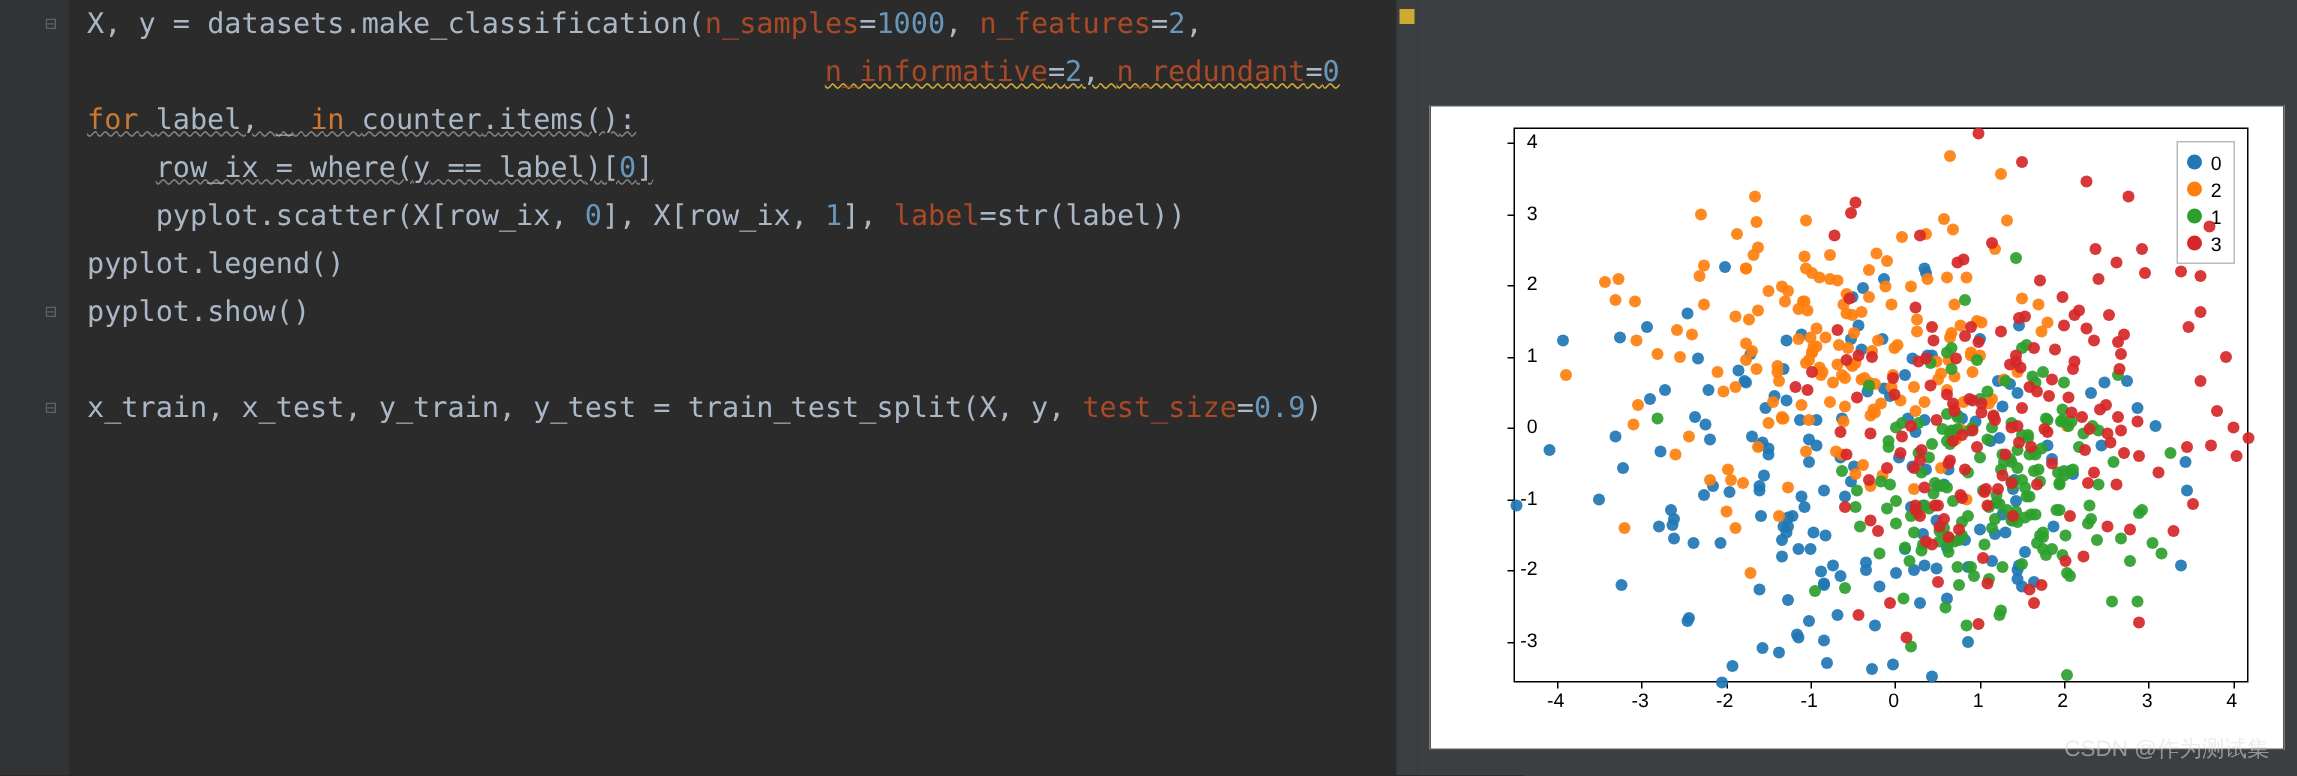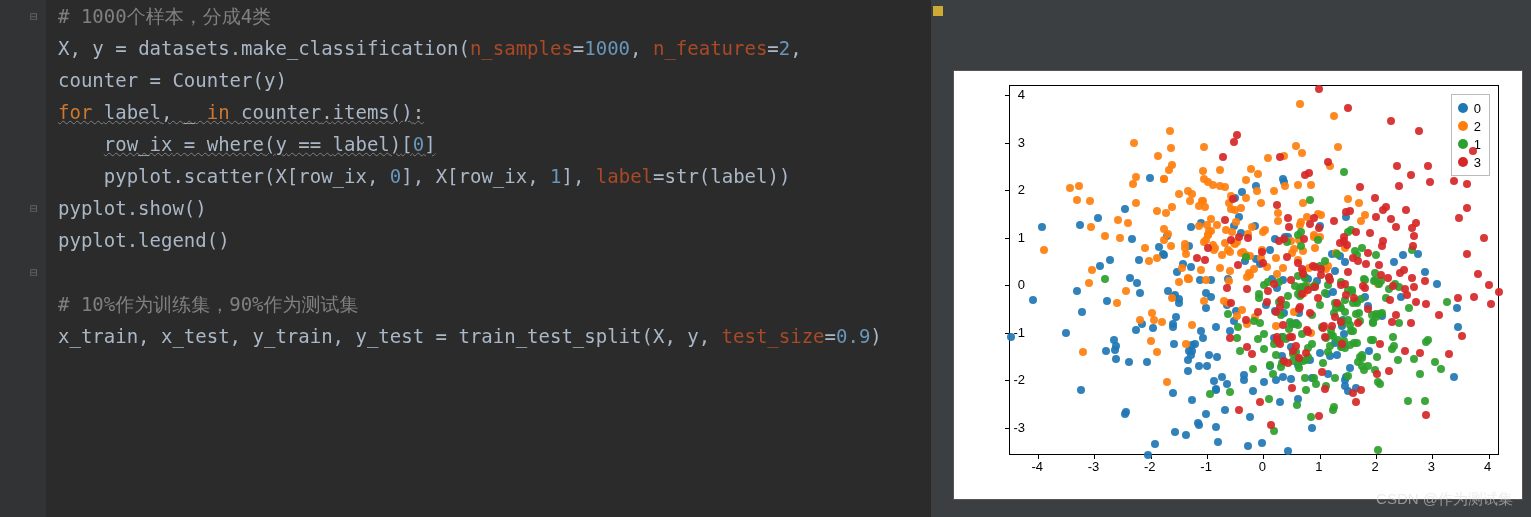--- a/index.html
+++ b/index.html
@@ -134,30 +134,28 @@
 <div class="editor">
   <div class="gutter">
       <div class="gutter-icon" style="top: 10px;">⊟</div>
       <div class="gutter-icon" style="top: 202px;">⊟</div>
       <div class="gutter-icon" style="top: 266px;">⊟</div>
     </div>
   <div class="scrollbar-track">
     <div class="scroll-marker"></div>
   </div>
   <div id="code">
-      <div class="code-line"><span class="tok-comment"># 1000个样本，分成4类</span></div>
       <div class="code-line"><span class="tok-var">X</span><span class="tok-def">, </span><span class="tok-var">y</span><span class="tok-def"> = </span><span class="tok-func">datasets</span><span class="tok-def">.</span><span class="tok-func">make_classification</span><span class="tok-paren">(</span><span class="tok-kwarg">n_samples</span><span class="tok-def">=</span><span class="tok-num">1000</span><span class="tok-def">, </span><span class="tok-kwarg">n_features</span><span class="tok-def">=</span><span class="tok-num">2</span><span class="tok-def">,</span></div>
-      <div class="code-line"><span class="tok-var">counter</span><span class="tok-def"> = </span><span class="tok-func">Counter</span><span class="tok-paren">(</span><span class="tok-var">y</span><span class="tok-paren">)</span></div>
+      <div class="code-line">                                           <span class="tok-kwarg tok-underl2">n_informative</span><span class="tok-def tok-underl2">=</span><span class="tok-num tok-underl2">2</span><span class="tok-def tok-underl2">, </span><span class="tok-kwarg tok-underl2">n_redundant</span><span class="tok-def tok-underl2">=</span><span class="tok-num tok-underl2">0</span></div>
       <div class="code-line"><span class="tok-keyword tok-underl">for </span><span class="tok-var tok-underl">label</span><span class="tok-def tok-underl">, </span><span class="tok-var tok-underl">_</span><span class="tok-keyword tok-underl"> in </span><span class="tok-func tok-underl">counter</span><span class="tok-def tok-underl">.</span><span class="tok-func tok-underl">items</span><span class="tok-paren tok-underl">()</span><span class="tok-def tok-underl">:</span></div>
       <div class="code-line">    <span class="tok-var tok-underl">row_ix</span><span class="tok-def tok-underl"> = </span><span class="tok-func tok-underl">where</span><span class="tok-paren tok-underl">(</span><span class="tok-var tok-underl">y</span><span class="tok-def tok-underl"> == </span><span class="tok-var tok-underl">label</span><span class="tok-paren tok-underl">)</span><span class="tok-bracket tok-underl">[</span><span class="tok-num tok-underl">0</span><span class="tok-bracket tok-underl">]</span></div>
       <div class="code-line">    <span class="tok-func">pyplot</span><span class="tok-def">.</span><span class="tok-func">scatter</span><span class="tok-paren">(</span><span class="tok-var">X</span><span class="tok-bracket">[</span><span class="tok-var">row_ix</span><span class="tok-def">, </span><span class="tok-num">0</span><span class="tok-bracket">]</span><span class="tok-def">, </span><span class="tok-var">X</span><span class="tok-bracket">[</span><span class="tok-var">row_ix</span><span class="tok-def">, </span><span class="tok-num">1</span><span class="tok-bracket">]</span><span class="tok-def">, </span><span class="tok-kwarg">label</span><span class="tok-def">=</span><span class="tok-func">str</span><span class="tok-paren">(</span><span class="tok-var">label</span><span class="tok-paren">))</span></div>
+      <div class="code-line"><span class="tok-func">pyplot</span><span class="tok-def">.</span><span class="tok-func">legend</span><span class="tok-paren">()</span></div>
       <div class="code-line"><span class="tok-func">pyplot</span><span class="tok-def">.</span><span class="tok-func">show</span><span class="tok-paren">()</span></div>
-      <div class="code-line"><span class="tok-func">pyplot</span><span class="tok-def">.</span><span class="tok-func">legend</span><span class="tok-paren">()</span></div>
       <div class="code-line"></div>
-      <div class="code-line"><span class="tok-comment"># 10%作为训练集，90%作为测试集</span></div>
       <div class="code-line"><span class="tok-var">x_train</span><span class="tok-def">, </span><span class="tok-var">x_test</span><span class="tok-def">, </span><span class="tok-var">y_train</span><span class="tok-def">, </span><span class="tok-var">y_test</span><span class="tok-def"> = </span><span class="tok-func">train_test_split</span><span class="tok-paren">(</span><span class="tok-var">X</span><span class="tok-def">, </span><span class="tok-var">y</span><span class="tok-def">, </span><span class="tok-kwarg">test_size</span><span class="tok-def">=</span><span class="tok-num">0.9</span><span class="tok-paren">)</span></div>
     </div>
 </div>
 
 <div class="plotpanel">
   <div class="plot-wrap">
     <div class="axes" id="axes">
       <div class="legend">
         <div class="legend-row">
             <span class="swatch c0"></span>

